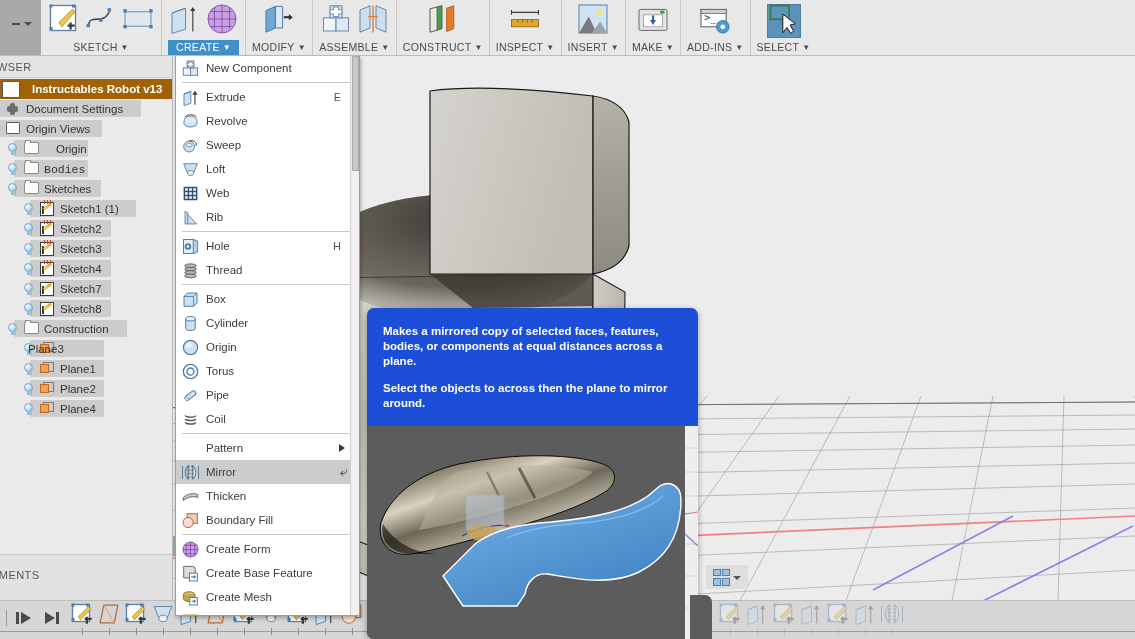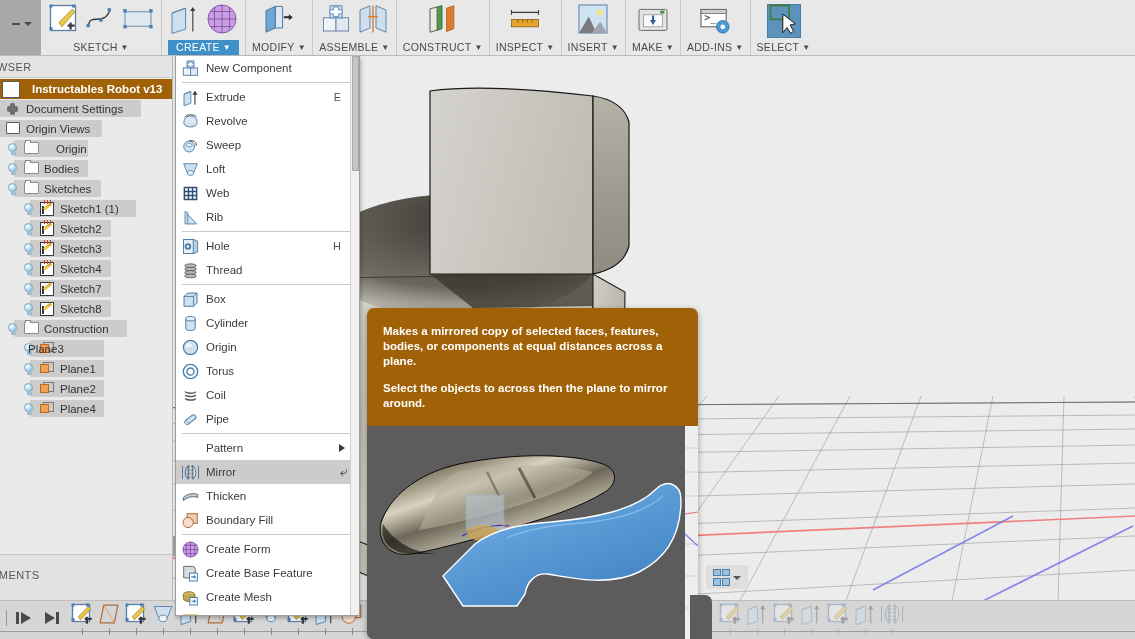--- a/index.html
+++ b/index.html
@@ -192,21 +192,21 @@
     border-left:1px solid #d2d2d2;box-sizing:border-box;
   }
   .menu-scroll .thumb{
     position:absolute;left:1px;top:0;width:7px;height:115px;background:#c6c6c6;border:1px solid #ababab;
     box-sizing:border-box;
   }
 
   
   .tooltip{
     position:absolute;left:367px;top:308px;width:331px;height:331px;
-    background:#a16207;border-radius:7px;
+    background:#1d4ed8;border-radius:7px;
     z-index:60;overflow:hidden;
     box-shadow:0 2px 6px rgba(0,0,0,.35);
   }
   .tt-text{padding:16px 16px 0 16px;}
   .tt-p{
     color:#ffffff;font-size:11.5px;font-weight:bold;line-height:15px;
     margin:0 0 12px 0;
   }
   .tt-img{position:absolute;left:0;top:118px;width:331px;height:213px;}
 
@@ -435,21 +435,21 @@
         <div class="trow">
           <span class="hl" style="left:14px;width:74.4px;"></span>
           <span class="ic bulb" style="position:absolute;left:6px;"></span>
           <span class="ic" style="position:absolute;left:24px;top:3px;"><span class="folder"></span></span>
           <span class="lbl" style="margin-left:56px;">Origin</span>
         </div>
         <div class="trow">
           <span class="hl" style="left:14px;width:74.4px;"></span>
           <span class="ic bulb" style="position:absolute;left:6px;"></span>
           <span class="ic" style="position:absolute;left:24px;top:3px;"><span class="folder"></span></span>
-          <span class="lbl" style="margin-left:44px;">Bodies</span>
+          <span class="lbl" style="margin-left:44px;font-family:Liberation Mono, monospace;">Bodies</span>
         </div>
         <div class="trow">
           <span class="hl" style="left:14px;width:87.2px;"></span>
           <span class="ic bulb" style="position:absolute;left:6px;"></span>
           <span class="ic" style="position:absolute;left:24px;top:3px;"><span class="folder"></span></span>
           <span class="lbl" style="margin-left:44px;">Sketches</span>
         </div>
         <div class="trow">
           <span class="hl" style="left:30px;width:106.4px;"></span>
           <span class="ic bulb" style="position:absolute;left:22px;"></span>
@@ -734,36 +734,36 @@
         </div>
         <div class="mitem">
           <span class="mic"><svg width="17" height="17" viewBox="0 0 17 17">
               <circle cx="8.5" cy="8.5" r="7.14" fill="none" stroke="#4f7fa8" stroke-width="1.4"></circle>
               <circle cx="8.5" cy="8.5" r="3.57" fill="none" stroke="#4f7fa8" stroke-width="1.4"></circle>
             </svg></span>
           <span class="mtxt">Torus</span>
         </div>
         <div class="mitem">
           <span class="mic"><svg width="17" height="17" viewBox="0 0 17 17">
+              <g transform="rotate(-38 8.5 8.5)">
+                <rect x="2.3800000000000003" y="6.12" width="12.24" height="4.760000000000001" rx="2.3800000000000003" fill="#cfe0ef" stroke="#4f7fa8" stroke-width="1"></rect>
+                <ellipse cx="3.4000000000000004" cy="8.5" rx="1.36" ry="2.3800000000000003" fill="#eef5fa" stroke="#4f7fa8" stroke-width="0.8"></ellipse>
+              </g>
+            </svg></span>
+          <span class="mtxt">Pipe</span>
+        </div>
+        <div class="mitem">
+          <span class="mic"><svg width="17" height="17" viewBox="0 0 17 17">
               <g fill="none" stroke="#5a5a5a" stroke-width="1.5">
                 <path d="M3.4000000000000004,4.42 a5.1,1.7000000000000002 0 1 0 10.2,0.1"></path>
                 <path d="M3.4000000000000004,7.82 a5.1,1.7000000000000002 0 1 0 10.2,0.1"></path>
                 <path d="M3.4000000000000004,11.22 a5.1,1.7000000000000002 0 1 0 10.2,0.1"></path>
               </g>
             </svg></span>
           <span class="mtxt">Coil</span>
-        </div>
-        <div class="mitem">
-          <span class="mic"><svg width="17" height="17" viewBox="0 0 17 17">
-              <g transform="rotate(-38 8.5 8.5)">
-                <rect x="2.3800000000000003" y="6.12" width="12.24" height="4.760000000000001" rx="2.3800000000000003" fill="#cfe0ef" stroke="#4f7fa8" stroke-width="1"></rect>
-                <ellipse cx="3.4000000000000004" cy="8.5" rx="1.36" ry="2.3800000000000003" fill="#eef5fa" stroke="#4f7fa8" stroke-width="0.8"></ellipse>
-              </g>
-            </svg></span>
-          <span class="mtxt">Pipe</span>
         </div>
         <div class="msep"></div>
         <div class="mitem">
           <span class="mic"></span>
           <span class="mtxt">Pattern</span>
           <span class="marrow"></span>
         </div>
         <div class="mitem hover">
           <span class="mic"><svg width="17" height="17" viewBox="0 0 17 17">
               <path d="M6.800000000000001,1.5 v14" stroke="#2b2b2b" stroke-width="1" stroke-dasharray="2,1.6"></path>

